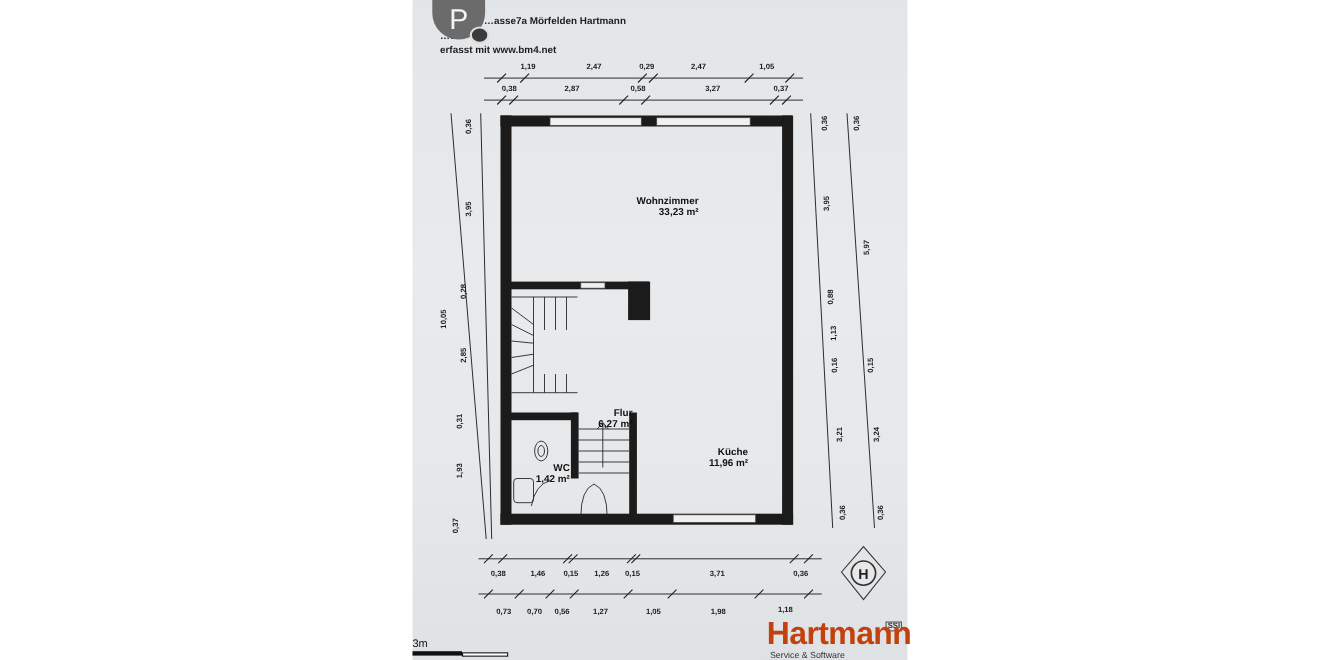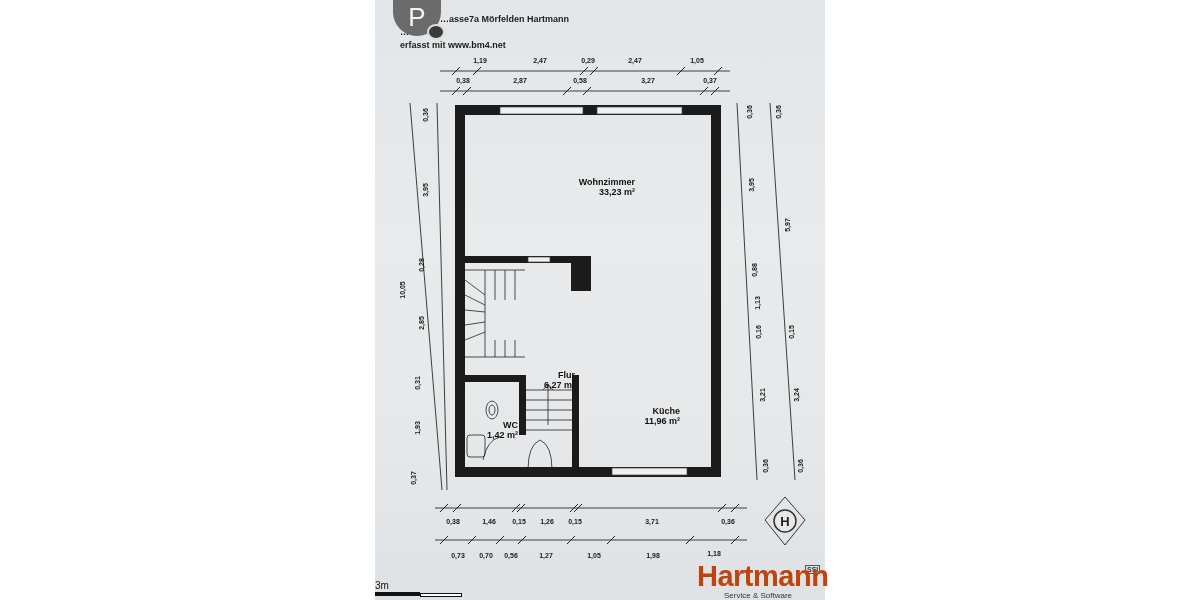--- a/index.html
+++ b/index.html
@@ -9,21 +9,21 @@
   .hdr { position:absolute; font-size:9px; font-weight:bold; color:#1c1c1c; white-space:nowrap; }
   .avatar { position:absolute; left:393px; top:0; width:48px; height:36px; border-radius:0 0 24px 24px; background:#6b6b6b; color:#f4f4f4;
             font-size:26px; text-align:center; line-height:34px; }
   .avatar-badge { position:absolute; left:427px; top:24px; width:14px; height:12px; border-radius:50%; background:#3a3a3a; border:2px solid #ddd; }
   svg text { font-family:"Liberation Sans", sans-serif; font-weight:bold; }
   .room-label { position:absolute; text-align:right; font-size:9px; font-weight:bold; color:#111; line-height:10px; }
   .scalebar { position:absolute; left:375px; top:580px; font-size:10px; font-weight:normal; color:#111; }
   .scalebar .bar { position:absolute; left:0; top:12px; width:45px; height:4px; background:#111; }
   .scalebar .bar2 { position:absolute; left:45px; top:13px; width:40px; height:2px; background:#fff; border:1px solid #111; }
   .logo { position:absolute; left:697px; top:560px; font-size:29px; font-weight:bold; color:#c2410c; letter-spacing:-0.5px; }
-  .logo-sub { position:absolute; left:700px; top:591px; font-size:8px; color:#333;padding-left:24px; }
+  .logo-sub { position:absolute; left:676px; top:591px; font-size:8px; color:#333;padding-left:24px; }
   .ssi { position:absolute; left:805px; top:565px; font-size:7px; font-weight:bold; color:#333; border:1px solid #555; padding:0 1px; }
 </style>
 </head>
 <body>
 
 <div class="photo"></div>
 
 <div class="hdr" style="left:440px;top:14px;">…asse7a Mörfelden Hartmann</div>
 <div class="hdr" style="left:400px;top:27px;">…es</div>
 <div class="hdr" style="left:400px;top:40px;">erfasst mit www.bm4.net</div>

